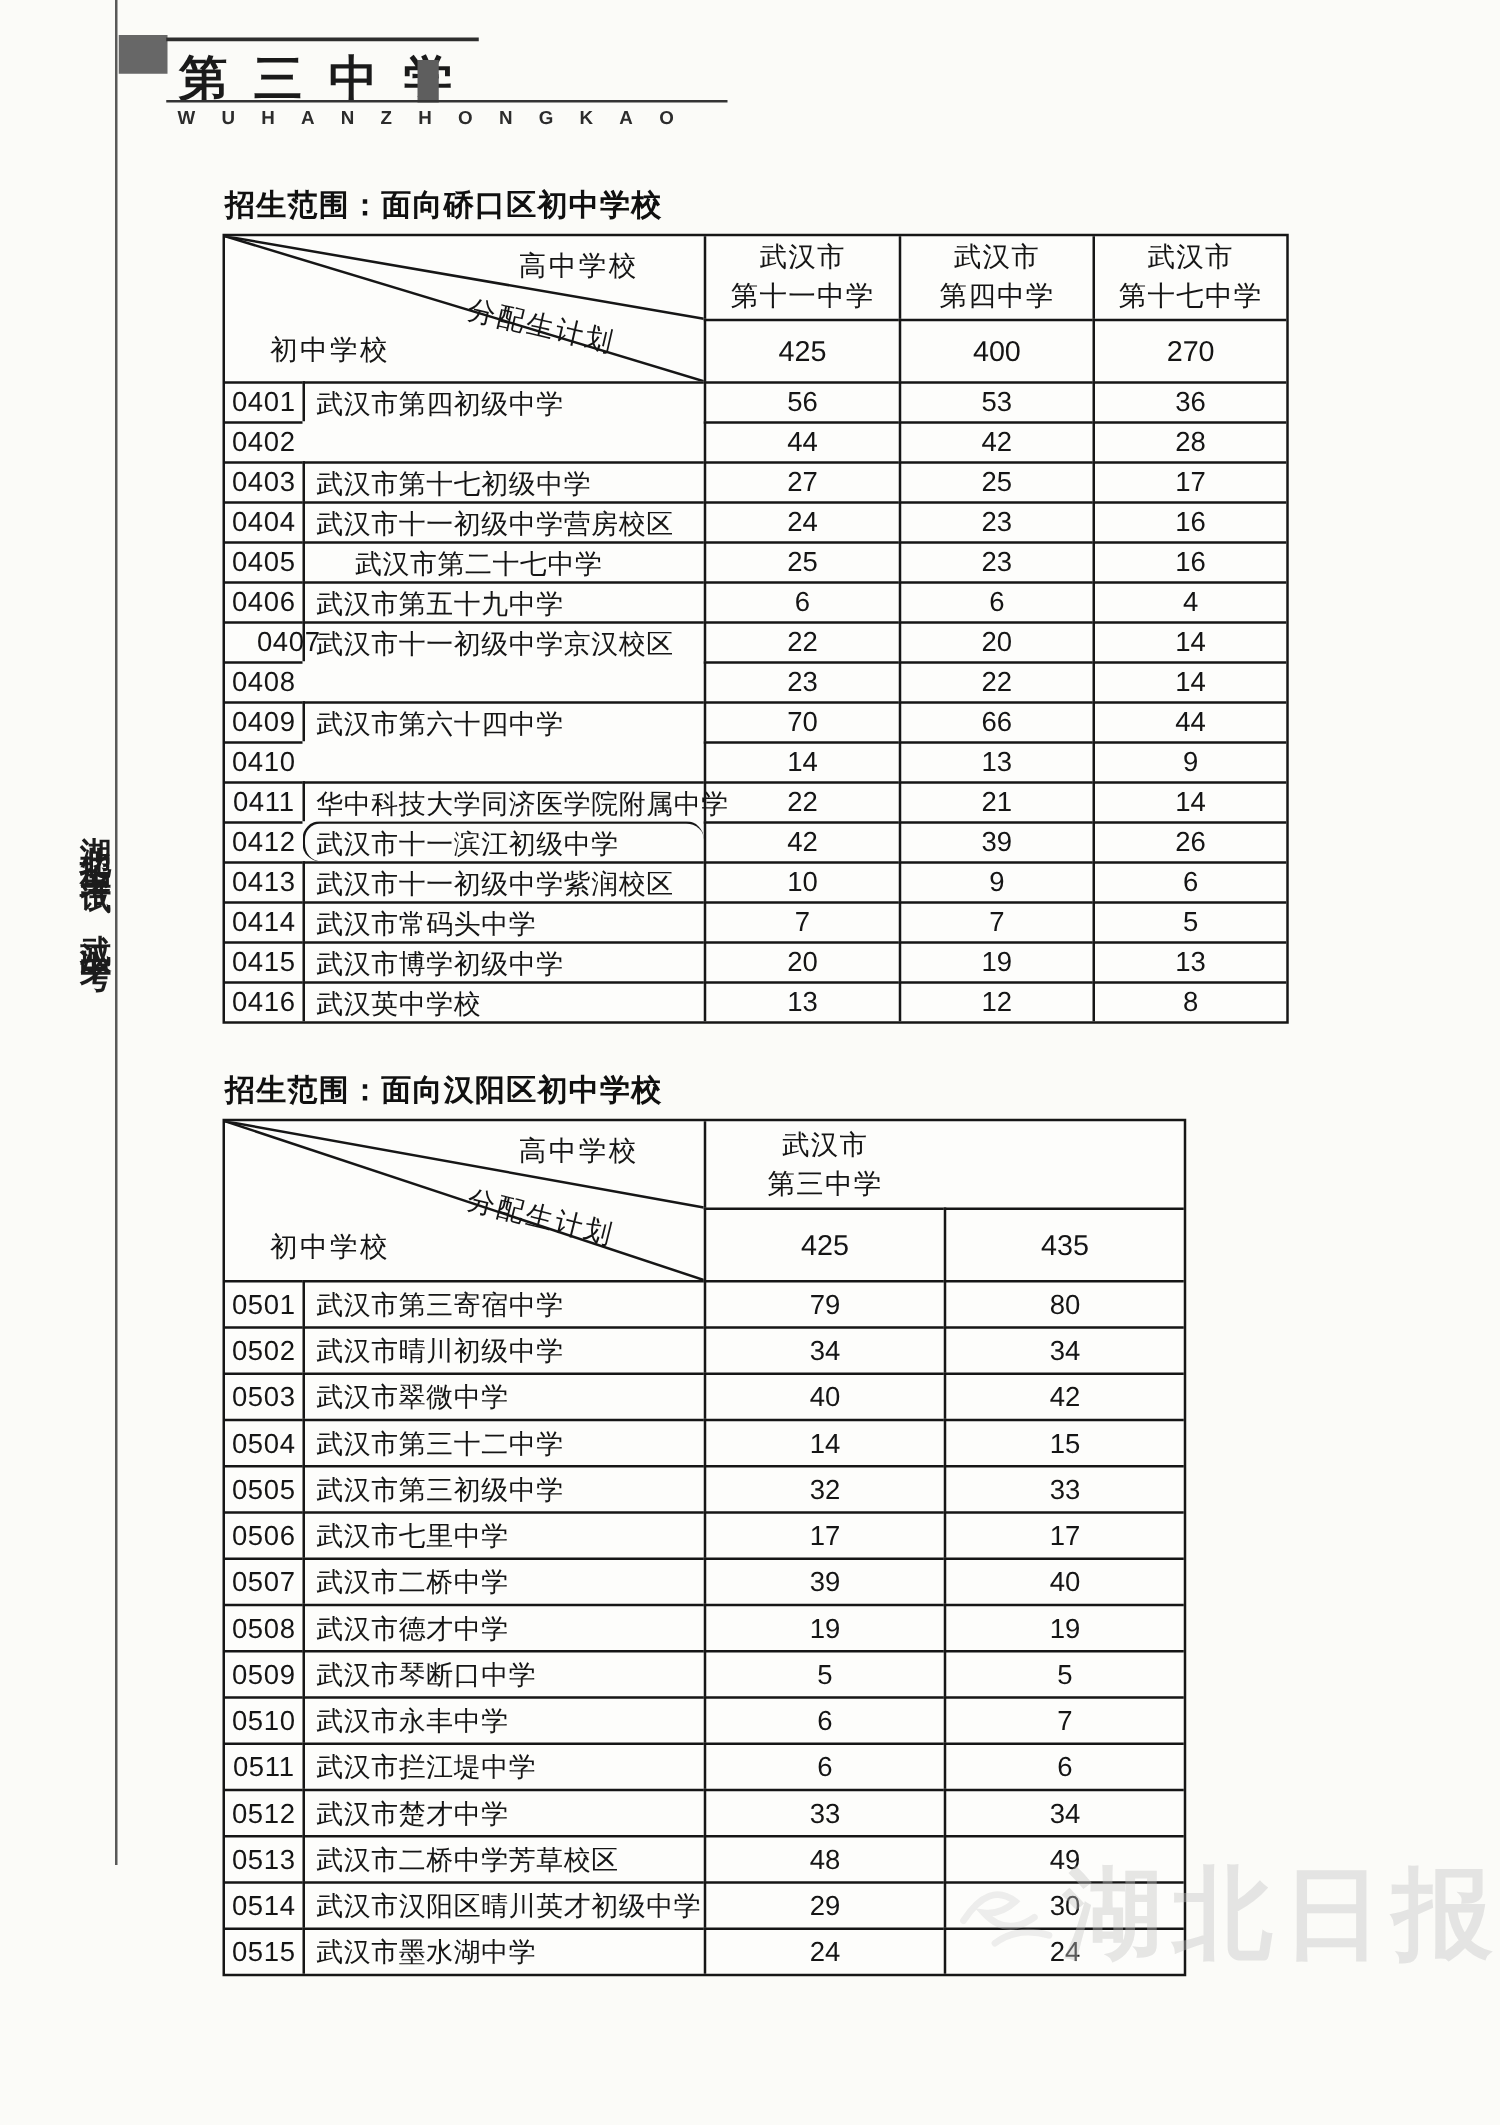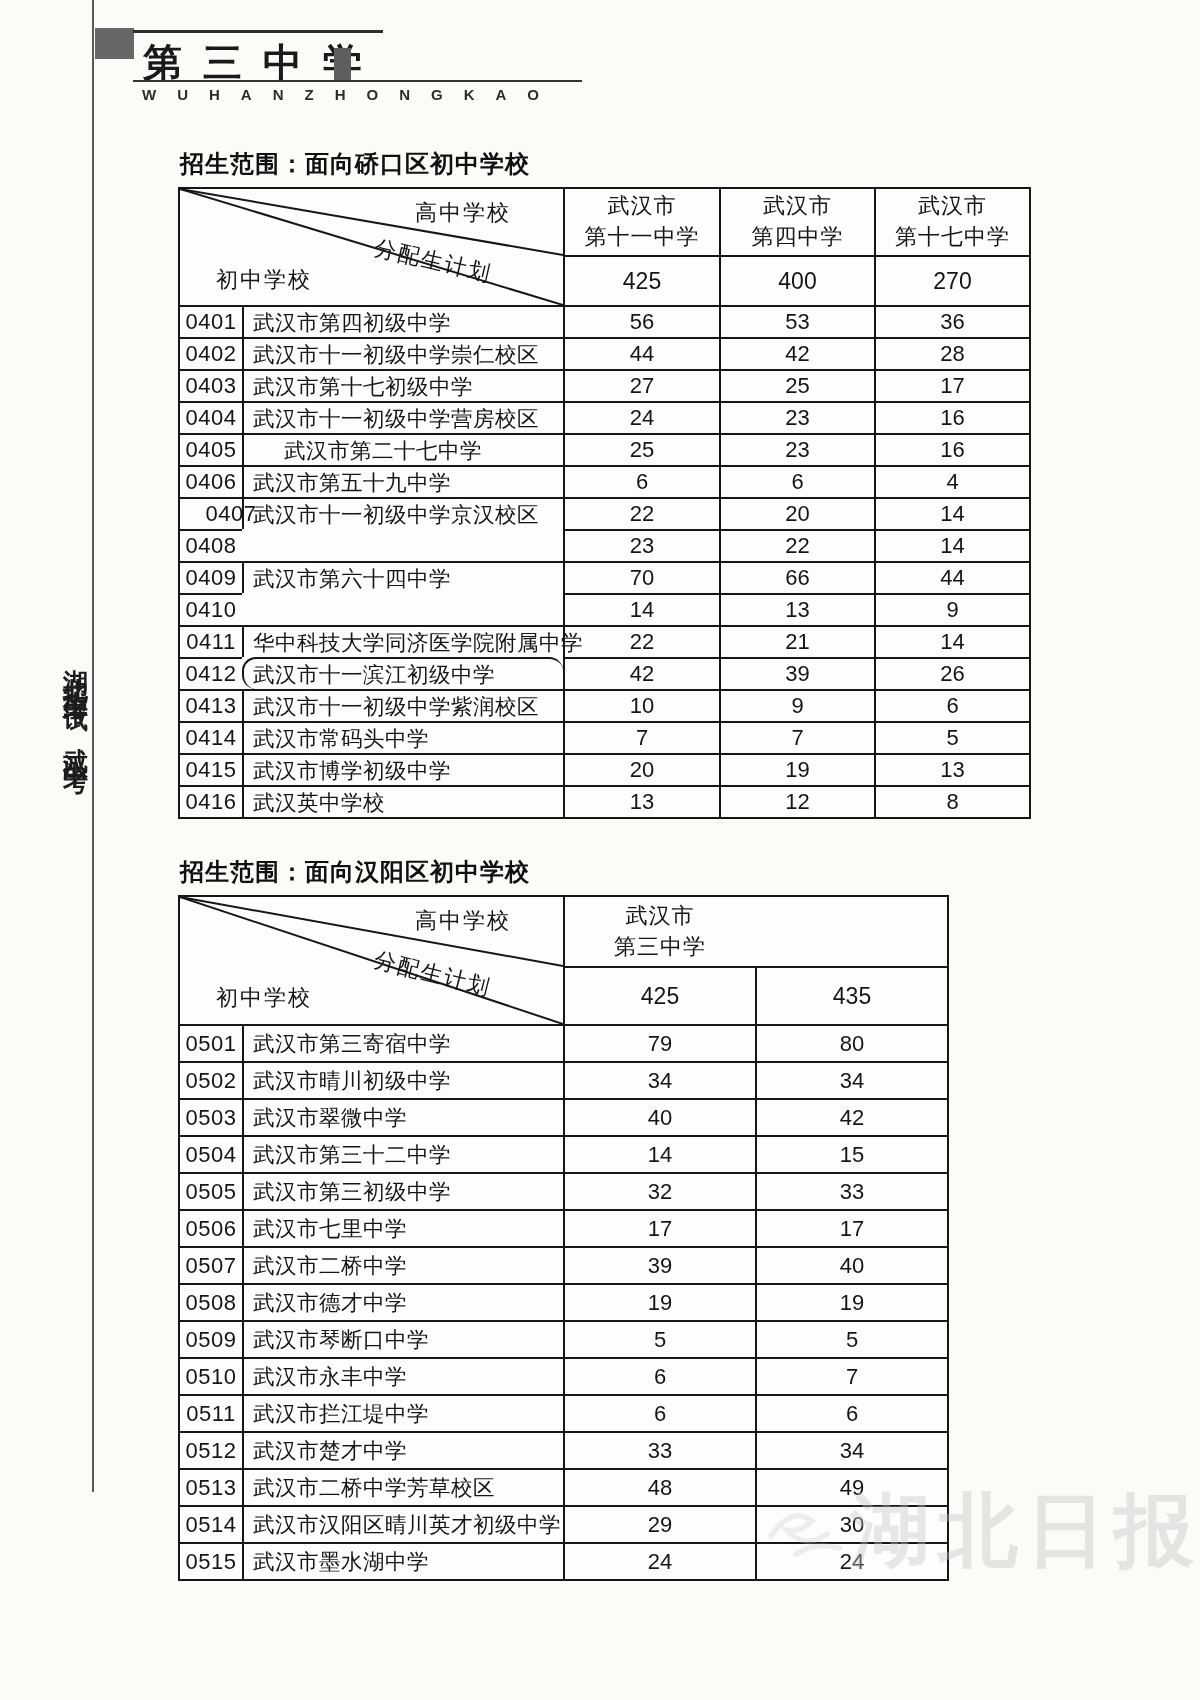--- a/index.html
+++ b/index.html
@@ -98,21 +98,20 @@
 第十七中学</div>
       <div class="c-plan" style="grid-area: 2 / 3;">425</div>
       <div class="c-plan" style="grid-area: 2 / 4;">400</div>
       <div class="c-plan" style="grid-area: 2 / 5;">270</div>
       <div class="c-code" style="grid-area: 3 / 1;">0401</div>
       <div class="c-school" style="grid-area: 3 / 2;">武汉市第四初级中学</div>
       <div class="c-val" style="grid-area: 3 / 3;">56</div>
       <div class="c-val" style="grid-area: 3 / 4;">53</div>
       <div class="c-val" style="grid-area: 3 / 5;">36</div>
       <div class="c-code" style="grid-area: 4 / 1;">0402</div>
-      <div class="c-school" style="grid-area: 4 / 2;">武汉市十一初级中学崇仁校区</div>
       <div class="c-val" style="grid-area: 4 / 3;">44</div>
       <div class="c-val" style="grid-area: 4 / 4;">42</div>
       <div class="c-val" style="grid-area: 4 / 5;">28</div>
       <div class="c-code" style="grid-area: 5 / 1;">0403</div>
       <div class="c-school" style="grid-area: 5 / 2;">武汉市第十七初级中学</div>
       <div class="c-val" style="grid-area: 5 / 3;">27</div>
       <div class="c-val" style="grid-area: 5 / 4;">25</div>
       <div class="c-val" style="grid-area: 5 / 5;">17</div>
       <div class="c-code" style="grid-area: 6 / 1;">0404</div>
       <div class="c-school" style="grid-area: 6 / 2;">武汉市十一初级中学营房校区</div>

